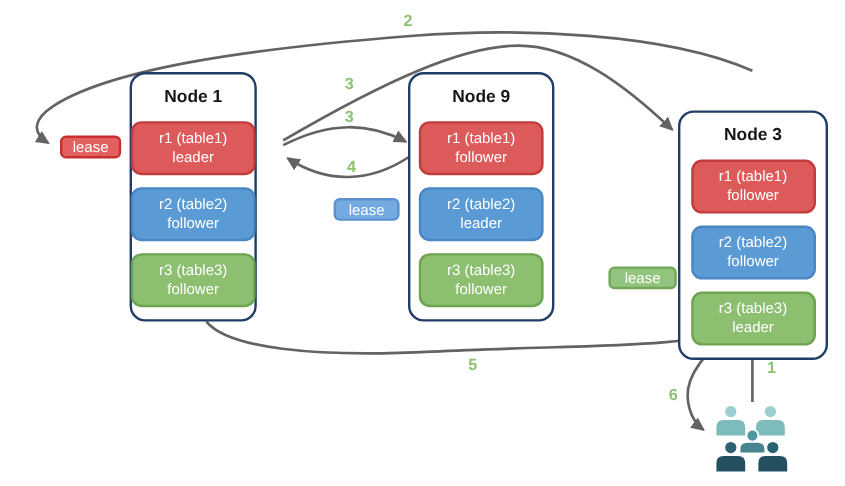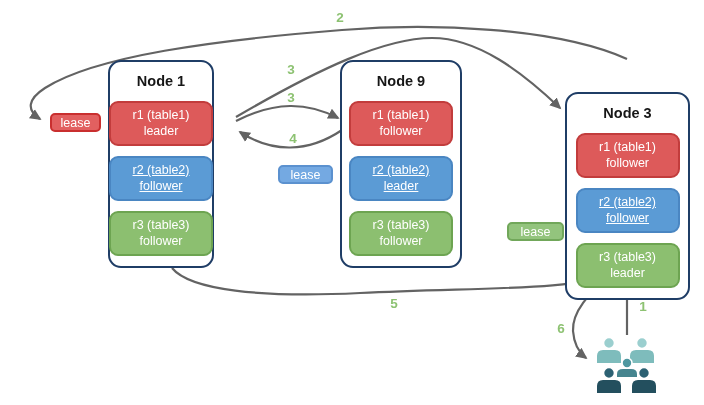--- a/index.html
+++ b/index.html
@@ -17,21 +17,21 @@
     display:flex;flex-direction:column;align-items:center;
   }
   .node-title{margin-top:10px;height:19px;line-height:19px;font-size:14.5px;font-weight:700;color:var(--title-text,#161616);}
   .replica{
     width:104px;height:45px;margin-top:10px;box-sizing:border-box;border:2px solid;border-radius:9px;
     display:flex;flex-direction:column;justify-content:center;align-items:center;
     color:var(--box-text,#fff);font-size:12.5px;line-height:1.25;text-align:center;
   }
   .replica:first-of-type{margin-top:8px;}
   .replica.red{background:var(--red-fill,#dd5a5a);border-color:var(--red-stroke,#c23c3c);}
-  .replica.blue{background:var(--blue-fill,#5b9bd5);border-color:var(--blue-stroke,#4a86c2);text-decoration:underline;}
+  .replica.blue{background:var(--blue-fill,#5b9bd5);border-color:var(--blue-stroke,#4a86c2);}
   .replica.green{background:var(--green-fill,#8cbf70);border-color:var(--green-stroke,#6da451);justify-content:center;}
 
   .lease{
     position:absolute;height:19px;box-sizing:border-box;border:2px solid;border-radius:5px;
     display:flex;align-items:center;justify-content:center;
     color:var(--box-text,#fff);font-size:12.5px;
   }
   .lease.red{background:var(--lease-red-fill,#e26060);border-color:var(--lease-red-stroke,#c92f2f);}
   .lease.blue{background:var(--lease-blue-fill,#74a9e2);border-color:var(--lease-blue-stroke,#5b91cf);}
   .lease.green{background:var(--lease-green-fill,#93c47d);border-color:var(--lease-green-stroke,#71a75a);}

